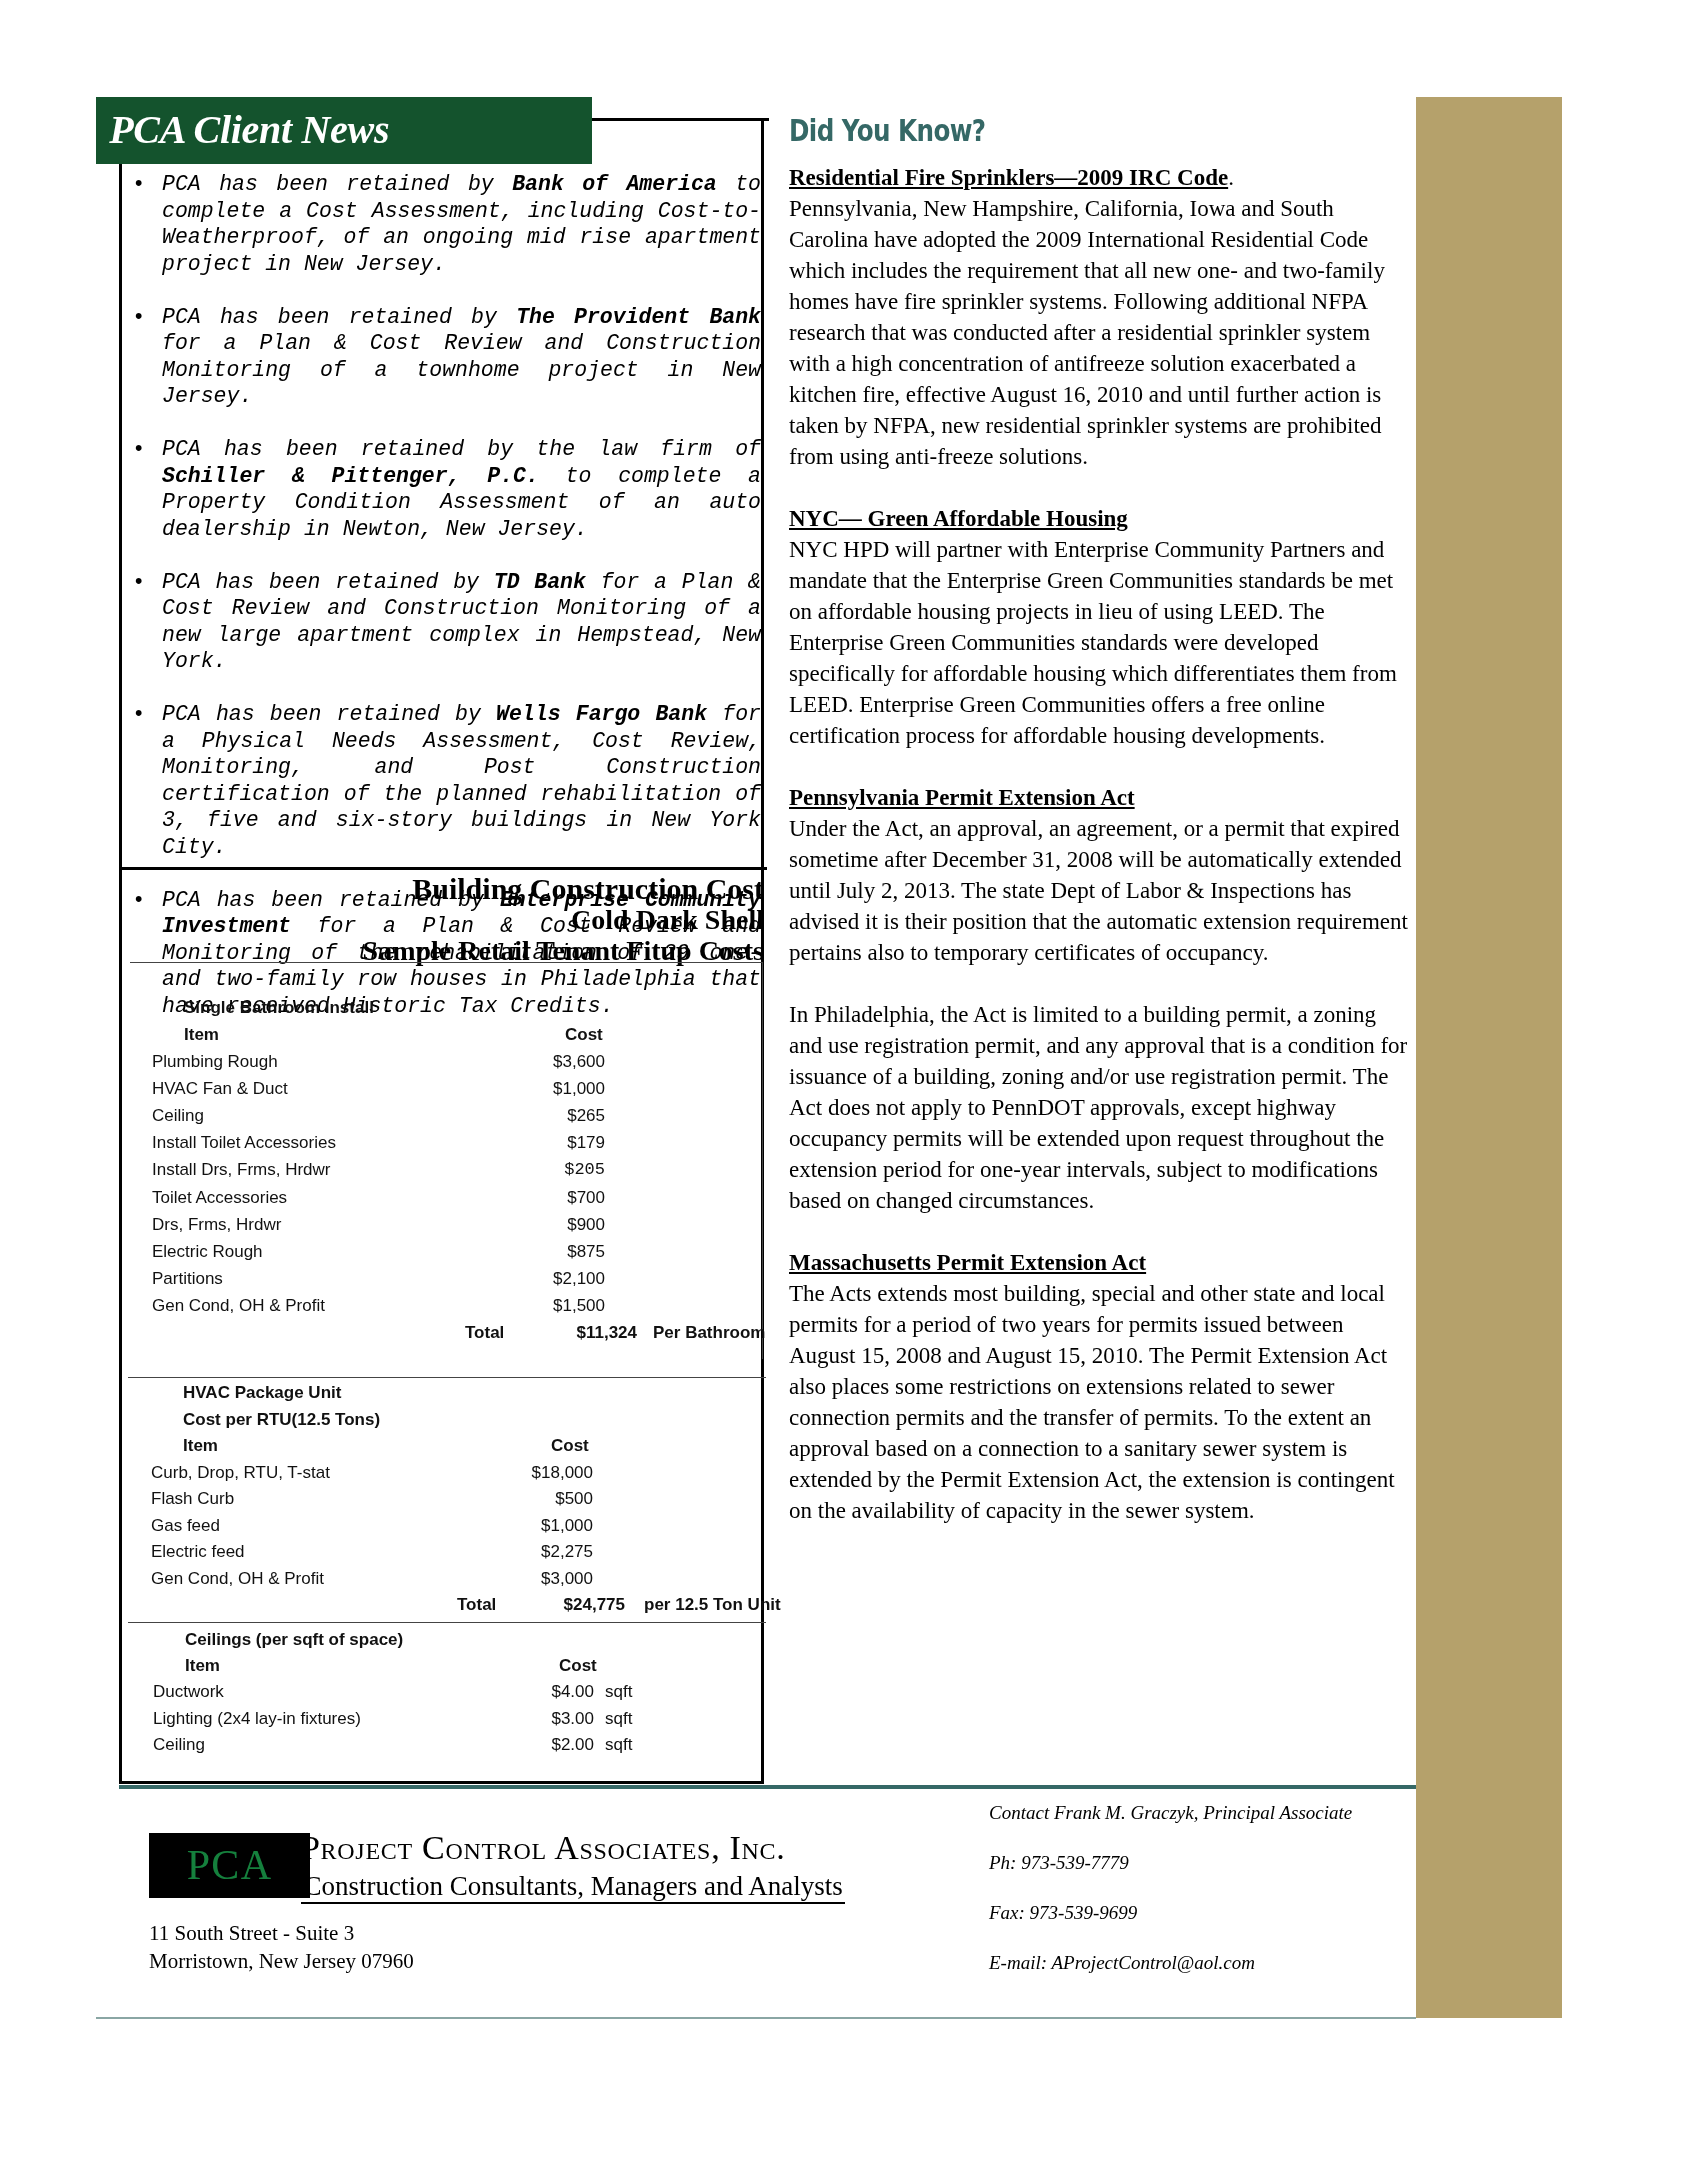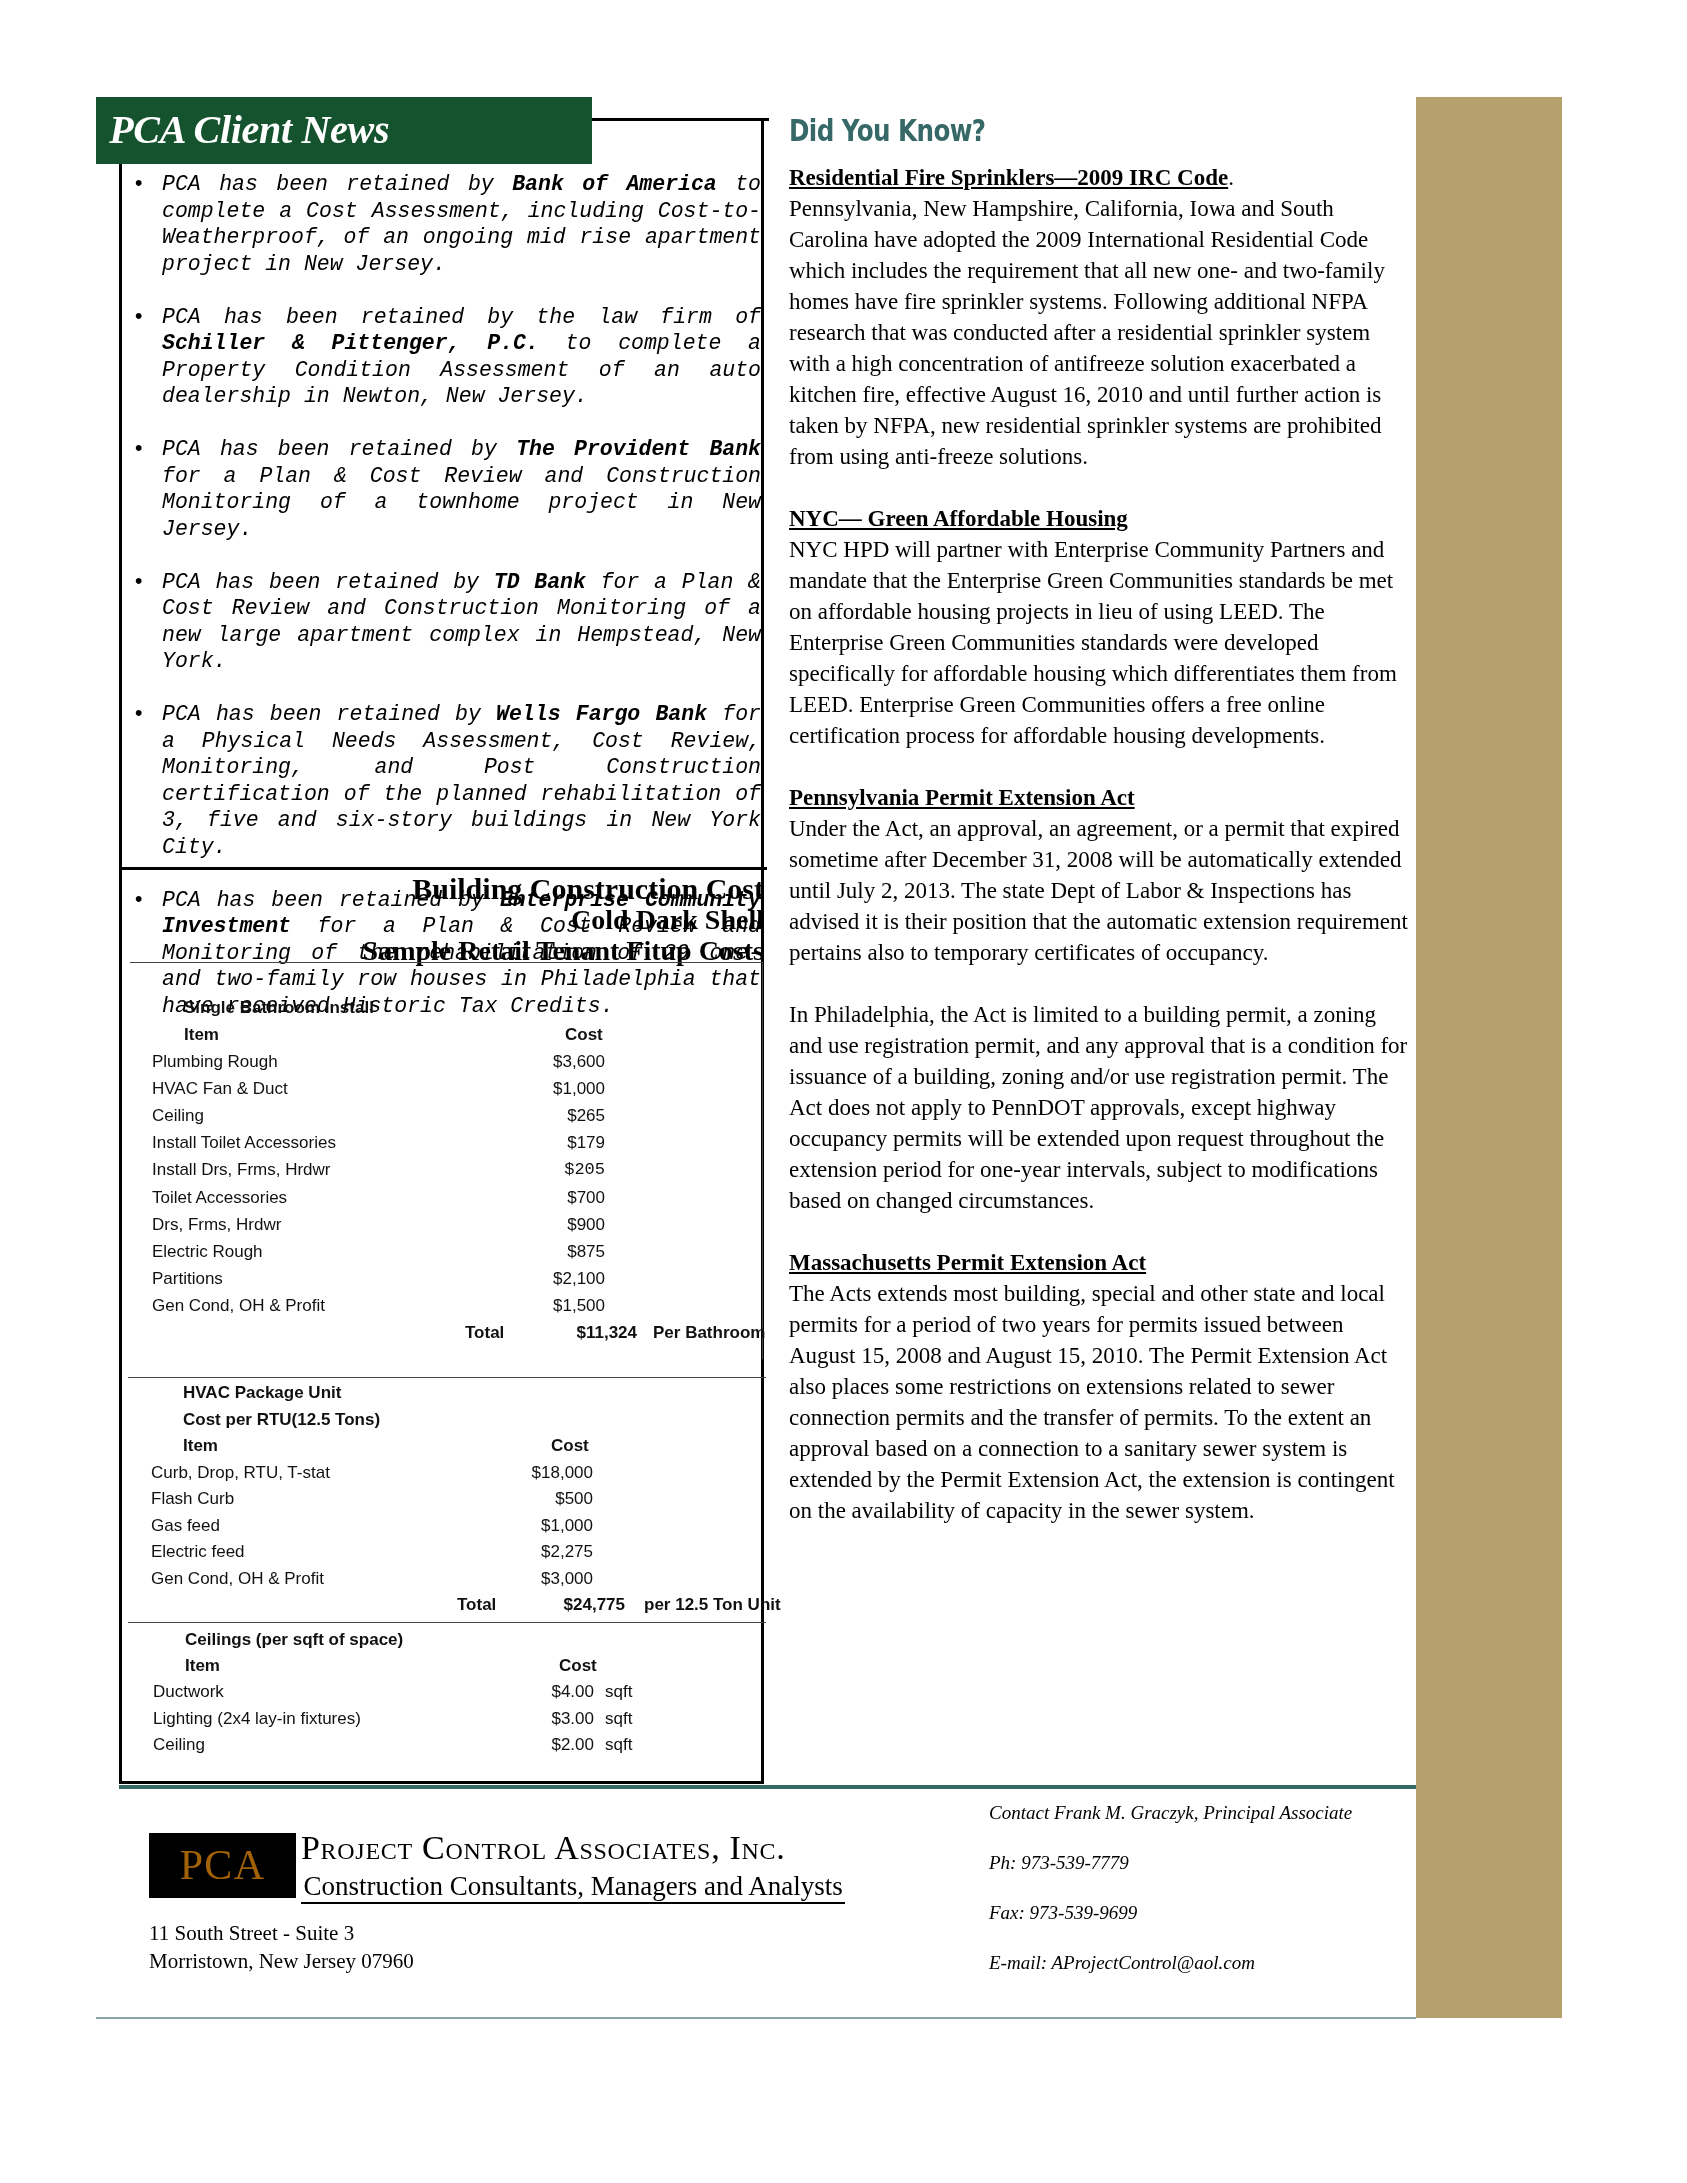--- a/index.html
+++ b/index.html
@@ -30,42 +30,42 @@
   #tbl-rule-3 { left:128px; top:1622px; width:638px; height:1.3px; background:#444; }
   #right-col { left:789px; top:112px; width:619px; }
   #did-you-know { font-family:"DejaVu Sans", sans-serif; font-weight:bold; color:#356866; font-size:30px;
                   letter-spacing:-0.7px; transform:scaleX(0.82); transform-origin:left; margin:0 0 12px 0; line-height:38px; }
   .article { font-size:23px; line-height:31px; margin-bottom:31px; }
   .article h3 { margin:0; font-size:23px; font-weight:bold; text-decoration:underline; display:inline; }
   .article p { margin:0; }
   #tan-bar { left:1416px; top:97px; width:146px; height:1921px; background:#b5a16b; }
   #teal-rule { left:119px; top:1785px; width:1297px; height:4px; background:#356866; }
   #bottom-rule { left:96px; top:2017px; width:1320px; height:2px; background:#8aa6a4; }
-  #logo-box { left:149px; top:1833px; width:147px; height:65px; background:#000; color:#a16207;
+  #logo-box { left:149px; top:1833px; width:161px; height:65px; background:#000; color:#15803d;
               font-family:"Liberation Serif", serif; font-size:42px; text-align:center; line-height:65px; letter-spacing:1.3px; }
   #company-name { left:301px; top:1829px; font-size:34px; font-variant:small-caps; font-weight:normal; white-space:nowrap; letter-spacing:0.7px; }
   #company-tag { left:301px; top:1870px; font-size:27px; white-space:nowrap; border-bottom:2px solid #000; padding:0 2.6px 0 2.6px; line-height:32px; }
   #address { left:149px; top:1919px; font-size:21px; line-height:28px; }
   #contact { left:989px; top:1800px; font-style:italic; font-size:19px; }
   #contact div { height:50px; line-height:26.5px; }
 </style>
 </head>
 <body>
 
 <div id="tan-bar" class="abs"></div>
 <div id="left-box" class="abs"></div>
 <div id="left-top-rule" class="abs"></div>
 <div id="title-bar" class="abs">
   <span>PCA Client News</span>
 </div>
 
 <ul id="news-list" class="abs">
   <li><span>PCA has been retained by </span><b>Bank of America</b><span> to complete a Cost Assessment, including Cost-to-Weatherproof, of an ongoing mid rise apartment project in New Jersey.</span></li>
+  <li><span>PCA has been retained by </span><b>The Provident Bank</b><span> for a Plan &amp; Cost Review and Construction Monitoring of a townhome project in New Jersey.</span></li>
   <li><span>PCA has been retained by the law firm of </span><b>Schiller &amp; Pittenger, P.C.</b><span> to complete a Property Condition Assessment of an auto dealership in Newton, New Jersey.</span></li>
-  <li><span>PCA has been retained by </span><b>The Provident Bank</b><span> for a Plan &amp; Cost Review and Construction Monitoring of a townhome project in New Jersey.</span></li>
   <li><span>PCA has been retained by </span><b>TD Bank</b><span> for a Plan &amp; Cost Review and Construction Monitoring of a new large apartment complex in Hempstead, New York.</span></li>
   <li><span>PCA has been retained by </span><b>Wells Fargo Bank</b><span> for a Physical Needs Assessment, Cost Review, Monitoring, and Post Construction certification of the planned rehabilitation of 3, five and six-story buildings in New York City.</span></li>
   <li><span>PCA has been retained by </span><b>Enterprise Community Investment</b><span> for a Plan &amp; Cost Review and Monitoring of the rehabilitation of 29 one- and two-family row houses in Philadelphia that have received Historic Tax Credits.</span></li>
 </ul>
 
 <div id="divider-1" class="abs"></div>
 
 <div id="table-heading" class="abs">
   <div class="h1">Building Construction Cost</div>
   <div class="h2">Cold Dark Shell</div>

